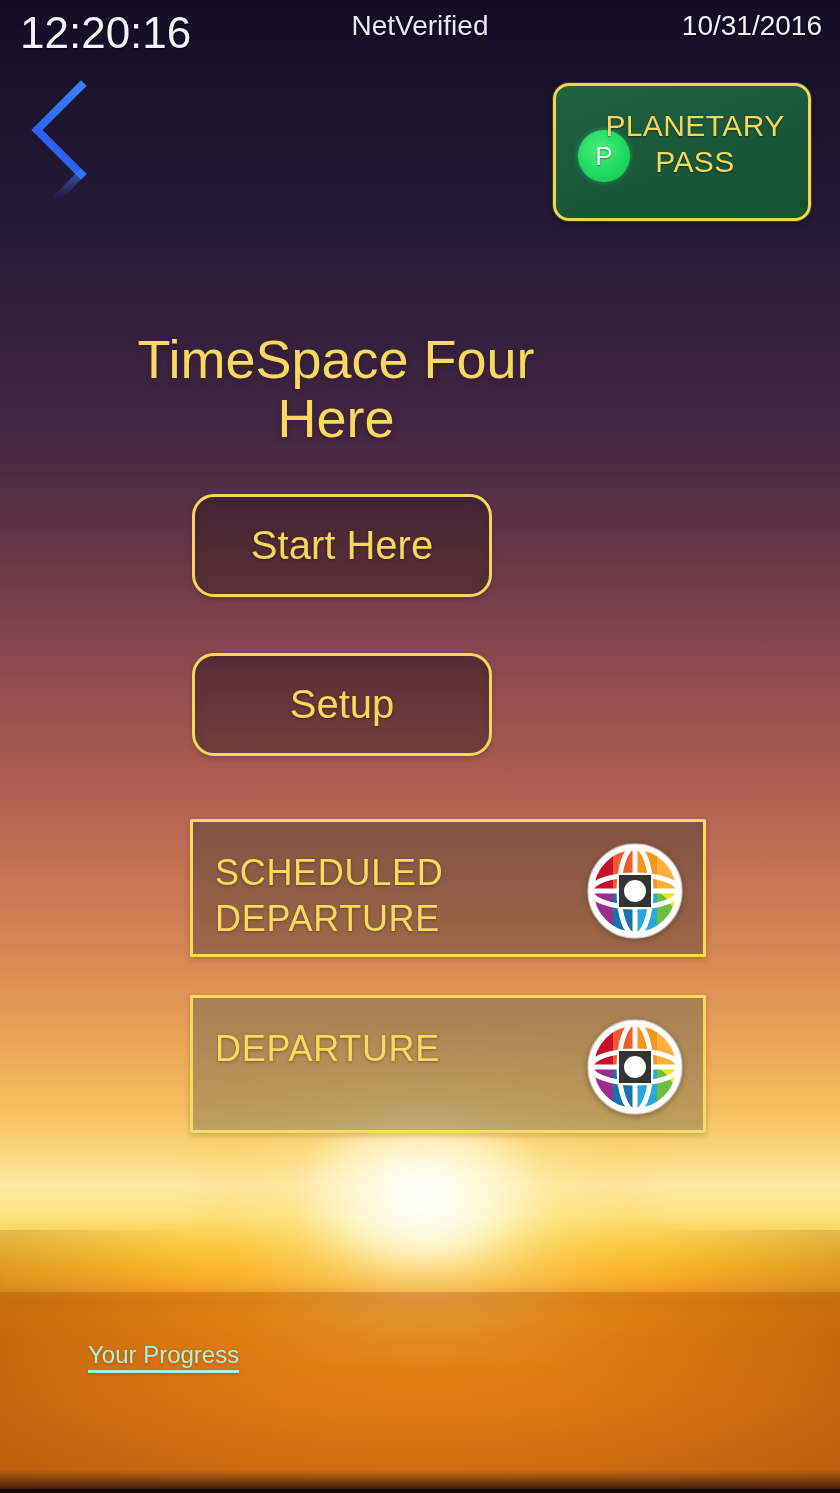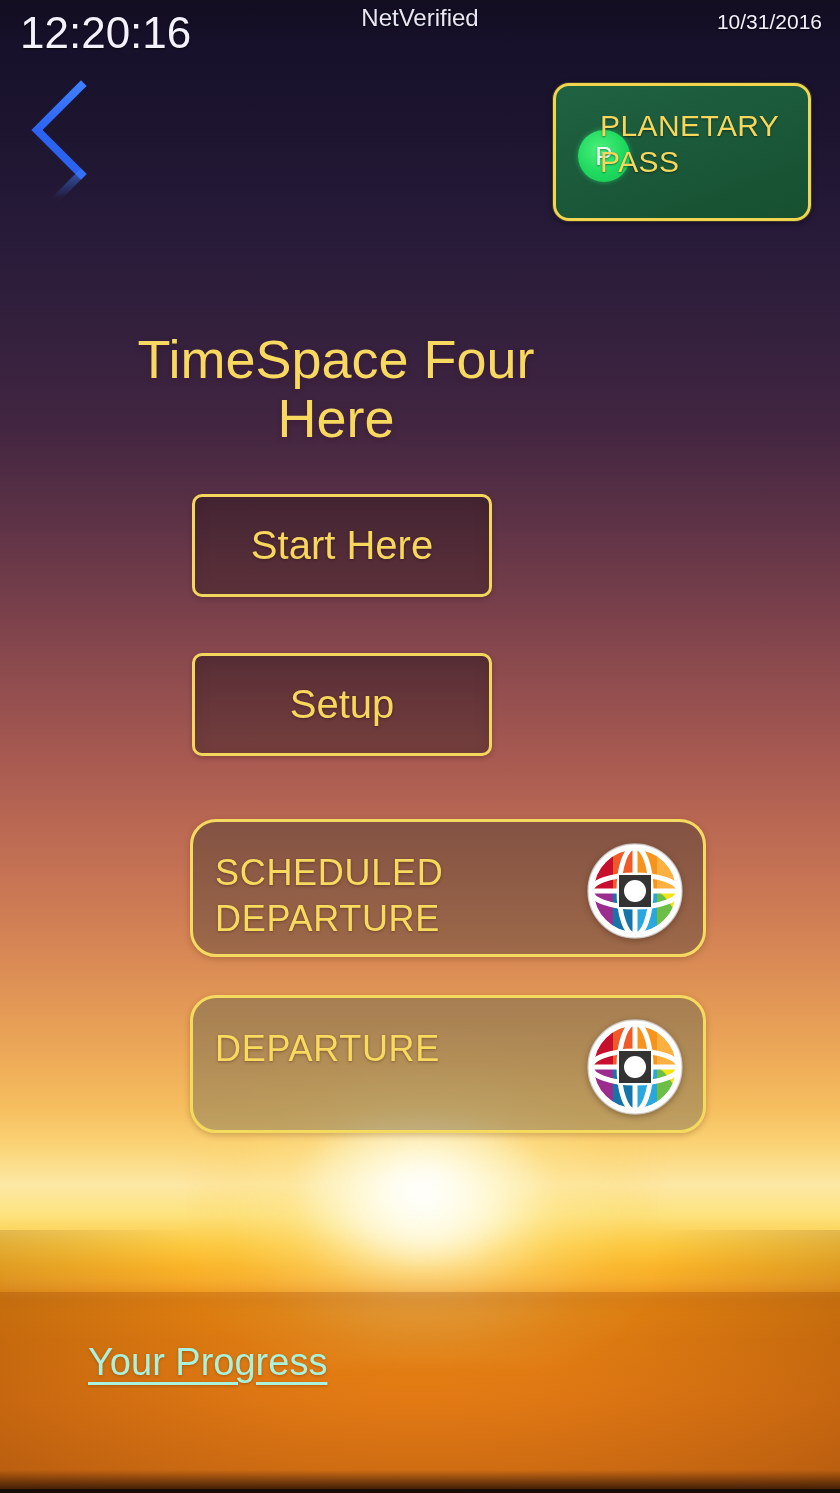--- a/index.html
+++ b/index.html
@@ -98,26 +98,26 @@
     position:absolute; left:0; top:0; width:840px; height:58px;
     z-index:20;
   }
   .sb-time {
     position:absolute; left:20px; top:8px;
     font-size:44px; color:#f3f1fb; letter-spacing:0px;
     text-shadow:0 1px 2px rgba(0,0,0,0.7);
   }
   .sb-net {
     position:absolute; left:0; top:0; width:840px; text-align:center;
-    font-size:24px; color:#e9e7f4; padding-top:4px;
+    font-size:28px; color:#e9e7f4; padding-top:10px;
     text-shadow:0 1px 2px rgba(0,0,0,0.7);
   }
   .sb-date {
     position:absolute; right:18px; top:10px;
-    font-size:21px; color:#f3f1fb;
+    font-size:28px; color:#f3f1fb;
     text-shadow:0 1px 2px rgba(0,0,0,0.7);
   }
 
   
   #backbtn {
     position:absolute; left:25px; top:78px; width:92px; height:125px;
     z-index:20; cursor:pointer;
   }
 
   
@@ -136,56 +136,56 @@
     background: radial-gradient(circle at 42% 38%, #4ef07c 0%, #1fd95f 55%, #16c552 100%);
     display:flex; align-items:center; justify-content:center;
     box-shadow: 0 0 5px rgba(60,255,130,0.45);
   }
   #passcircle span {
     font-size:26px; color:#eafff0; font-weight:400;
     text-shadow:0 1px 2px rgba(0,60,20,0.55);
   }
   #passtext {
     position:absolute; right:18px; top:22px; width:190px;
-    text-align:left; color:#f5d75e; font-size:30px; line-height:36px;
+    text-align:center; color:#f5d75e; font-size:30px; line-height:36px;
     letter-spacing:0.4px;
     text-shadow:0 1px 2px rgba(0,0,0,0.45);
   }
 
   
   #title {
     position:absolute; left:0; top:330px; width:672px;
     text-align:center; color:#f7d95f;
     font-size:54px; line-height:59px;
     text-shadow: 0 2px 5px rgba(60,20,50,0.55);
     z-index:15;
   }
 
   
   .pbtn {
     position:absolute; left:192px; width:300px; height:103px;
     border:3px solid #f3d75c;
-    border-radius:10px;
+    border-radius:22px;
     background: linear-gradient(to bottom, rgba(58,30,40,0.62), rgba(70,38,42,0.50));
     box-shadow: 0 2px 5px rgba(60,20,30,0.30), inset 0 0 16px rgba(0,0,0,0.10);
     display:flex; align-items:center; justify-content:center;
     cursor:pointer; z-index:15;
   }
   .pbtn span {
     color:#f7d75c; font-size:40px;
     text-shadow:0 1px 3px rgba(40,10,20,0.45);
   }
   #btn-start { top:494px; }
   #btn-setup { top:653px;text-align:center; }
 
   
   .dbtn {
     position:absolute; left:190px; width:516px; height:138px;
     border:3px solid #f5da60;
-    border-radius:26px;
+    border-radius:2px;
     box-shadow: 0 2px 6px rgba(90,40,10,0.28);
     cursor:pointer; z-index:15;
   }
   #btn-scheduled {
     top:819px;
     background: linear-gradient(to bottom, rgba(110,74,60,0.72), rgba(128,90,68,0.66));
   }
   #btn-random {
     top:995px;
     background: linear-gradient(to bottom, rgba(132,112,80,0.64), rgba(150,132,92,0.58));
@@ -198,21 +198,21 @@
   }
   .globe {
     position:absolute; right:18px; top:19px;
     width:100px; height:100px;
     filter: drop-shadow(0 2px 3px rgba(60,30,10,0.40));
   }
 
   
   .blink {
     position:absolute; top:1341px;
-    color:#a9f2dc; font-size:38px;
+    color:#a9f2dc; font-size:24px;
     text-decoration:underline;
     text-decoration-thickness:3px;
     text-underline-offset:7px;
     text-shadow:0 1px 3px rgba(120,50,0,0.45);
     cursor:pointer; z-index:15;
     white-space:nowrap;
   }
   #link-progress { left:88px; }
   #link-help { left:546px; }
 </style>

